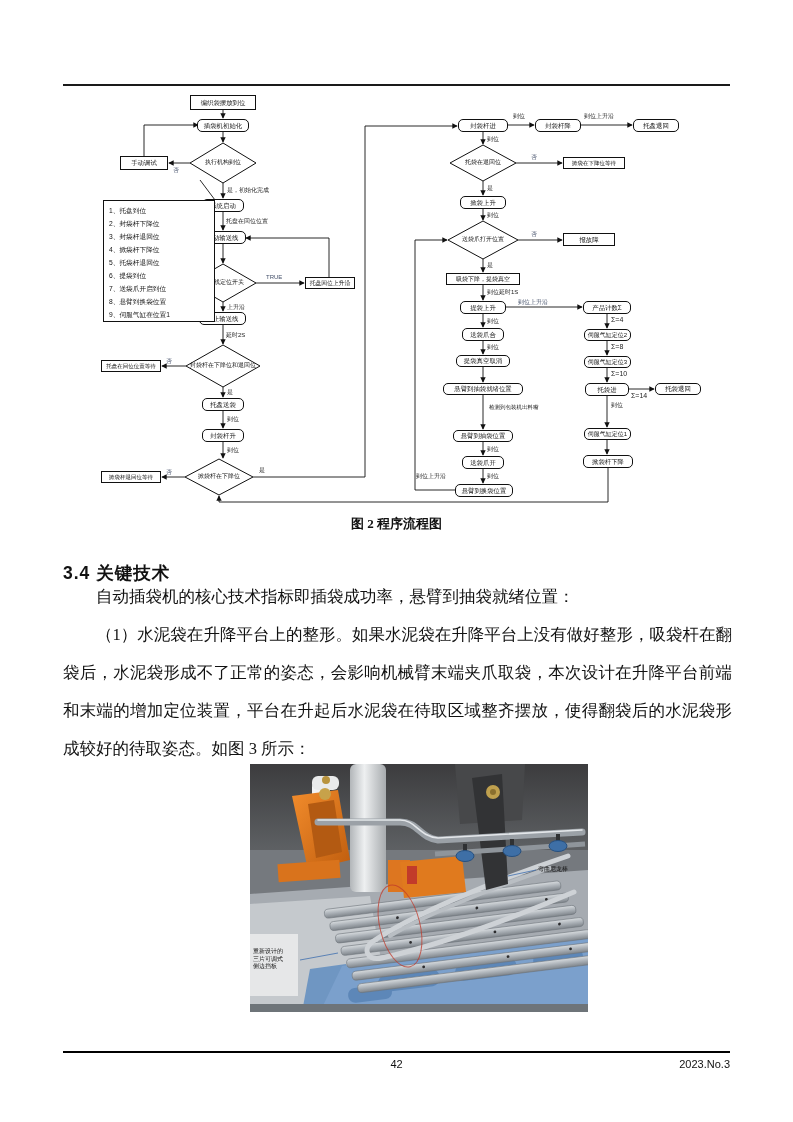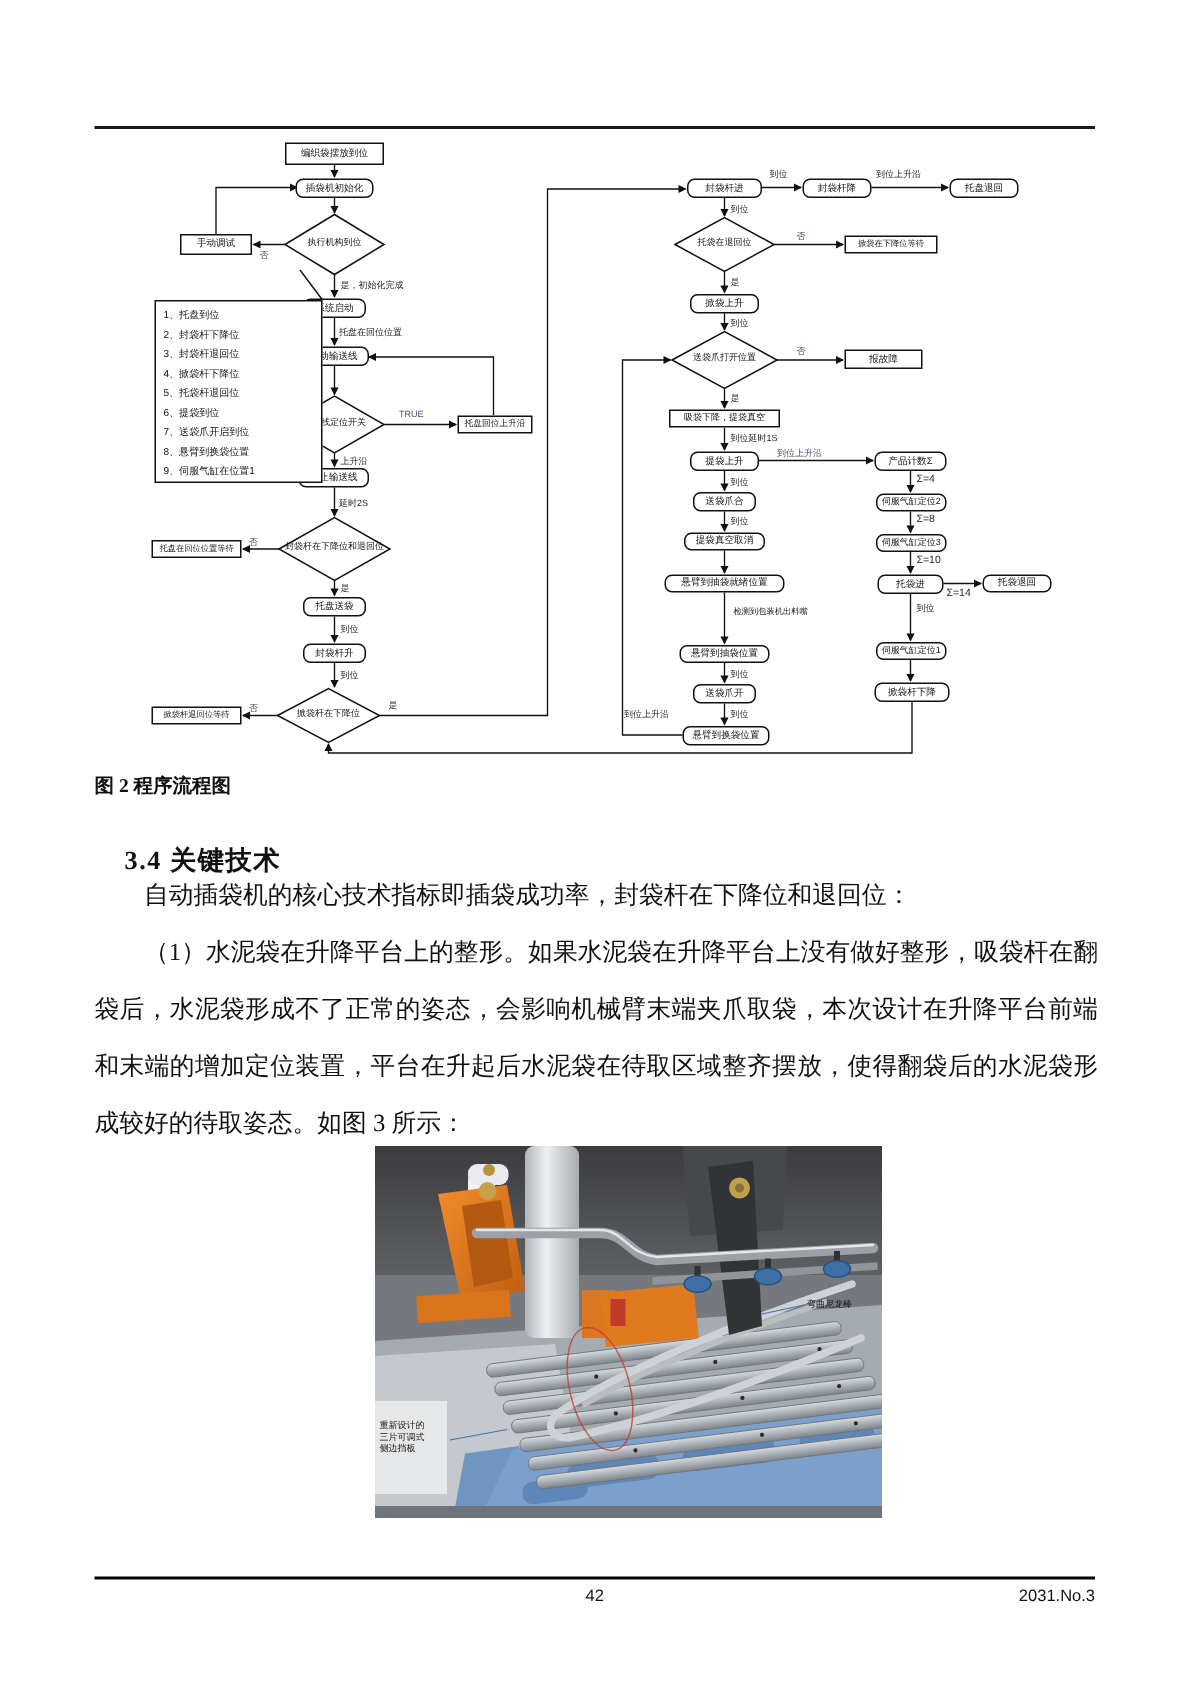--- a/index.html
+++ b/index.html
@@ -18,23 +18,23 @@
   .rd{border-radius:5px;}
   .fdt{position:absolute;display:flex;align-items:center;justify-content:center;text-align:center;
        font-family:"Liberation Sans","DejaVu Sans",sans-serif;font-size:6px;line-height:1.25;z-index:2;}
   .fl{position:absolute;font-family:"Liberation Sans","DejaVu Sans",sans-serif;font-size:6px;
       color:#44506a;white-space:nowrap;z-index:2;}
   .flk{color:#222;}
   .lst{position:absolute;left:40px;top:108px;width:112px;height:122px;box-sizing:border-box;
        border:1.3px solid #111;background:#fff;z-index:2;padding:3px 0 0 5px;}
   .lst div{font-family:"Liberation Sans","DejaVu Sans",sans-serif;font-size:6.7px;line-height:13px;}
   
-  .cap{position:absolute;left:63px;width:667px;font-size:13px;font-weight:600;}
+  .cap{position:absolute;left:63px;width:667px;text-align:center;font-size:13px;font-weight:600;}
   .h34{position:absolute;left:63px;top:546px;font-size:17.5px;font-weight:bold;
-       font-family:Liberation Serif, serif;letter-spacing:1px;margin-left:20px;}
+       font-family:Liberation Sans, sans-serif;letter-spacing:1px;}
   .para{position:absolute;left:63px;width:669px;font-size:16.5px;line-height:38px;
         text-align:justify;}
   .ind{text-indent:33px;}
   
   #photo{position:absolute;left:250px;top:764px;width:338px;height:248px;overflow:hidden;background:#8d9298;}
   #photo svg{position:absolute;left:0;top:0;}
   .phlab{position:absolute;font-family:"Liberation Sans","DejaVu Sans",sans-serif;color:#151515;z-index:3;}
   
   .frule{position:absolute;left:63px;top:1051px;width:667px;border-top:2.5px solid #000;}
   .fpage{position:absolute;left:63px;top:1058px;width:667px;text-align:center;font-size:11px;
@@ -194,21 +194,21 @@
     <div class="fl flk" style="left:548px;top:224px;font-size:7px">Σ=4</div>
     <div class="fl flk" style="left:548px;top:251px;font-size:7px">Σ=8</div>
     <div class="fl flk" style="left:548px;top:278px;font-size:7px">Σ=10</div>
     <div class="fl flk" style="left:568px;top:300px;font-size:7px">Σ=14</div>
     <div class="fl flk" style="left:548px;top:309px">到位</div>
   </div>
 
   <div class="cap" style="top:515px">图 2 程序流程图</div>
 
   <h2 class="h34">3.4  关键技术</h2>
-  <div class="para ind" style="top:578px">自动插袋机的核心技术指标即插袋成功率，封袋杆在下降位和退回位：</div>
+  <div class="para ind" style="top:578px">自动插袋机的核心技术指标即插袋成功率，悬臂到抽袋就绪位置：</div>
   <div class="para ind" style="top:616px">（1）水泥袋在升降平台上的整形。如果水泥袋在升降平台上没有做好整形，吸袋杆在翻袋后，水泥袋形成不了正常的姿态，会影响机械臂末端夹爪取袋，本次设计在升降平台前端和末端的增加定位装置，平台在升起后水泥袋在待取区域整齐摆放，使得翻袋后的水泥袋形成较好的待取姿态。如图 3 所示：</div>
 
   <div id="photo">
     <svg width="338" height="248" viewBox="0 0 338 248">
       <defs>
         <linearGradient id="gwall" x1="0" y1="0" x2="0" y2="1">
           <stop offset="0" stop-color="#3c3c3e"></stop>
             <stop offset="1" stop-color="#606366"></stop>
         </linearGradient>
         <linearGradient id="gslat" x1="0" y1="0" x2="0" y2="1">
@@ -299,14 +299,14 @@
     <div class="phlab" style="left:3px;top:184px;font-size:6px;line-height:7.5px">
       <div>重新设计的</div>
       <div>三片可调式</div>
       <div>侧边挡板</div>
     </div>
   </div>
 
 
   <div class="frule"></div>
   <div class="fpage">42</div>
-  <div class="fissue">2031.No.3</div>
+  <div class="fissue">2023.No.3</div>
 </div>
 
 </body></html>

